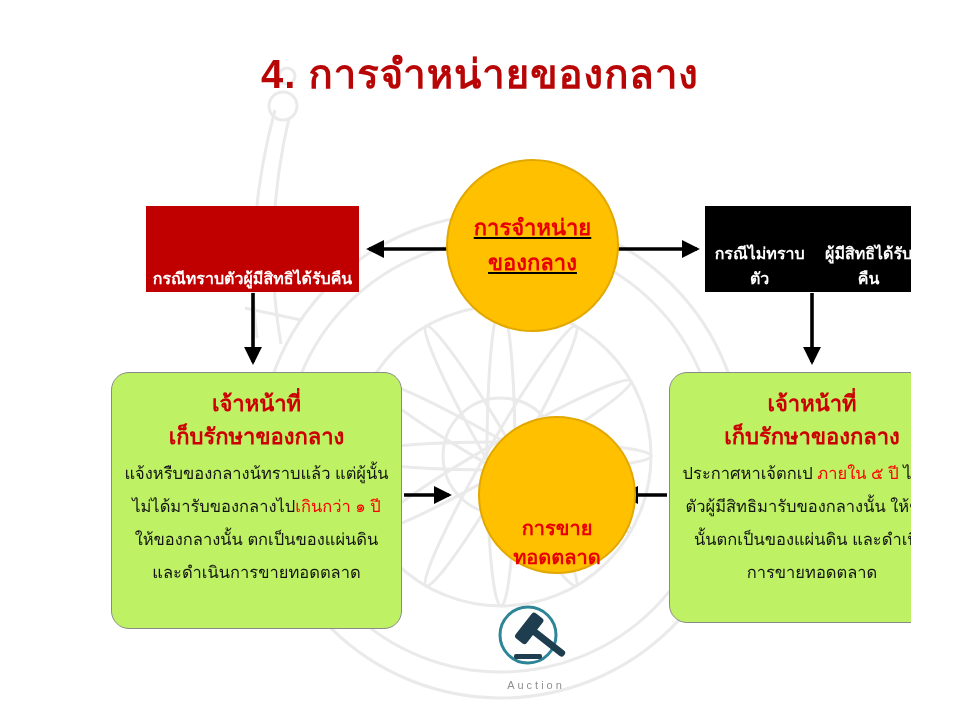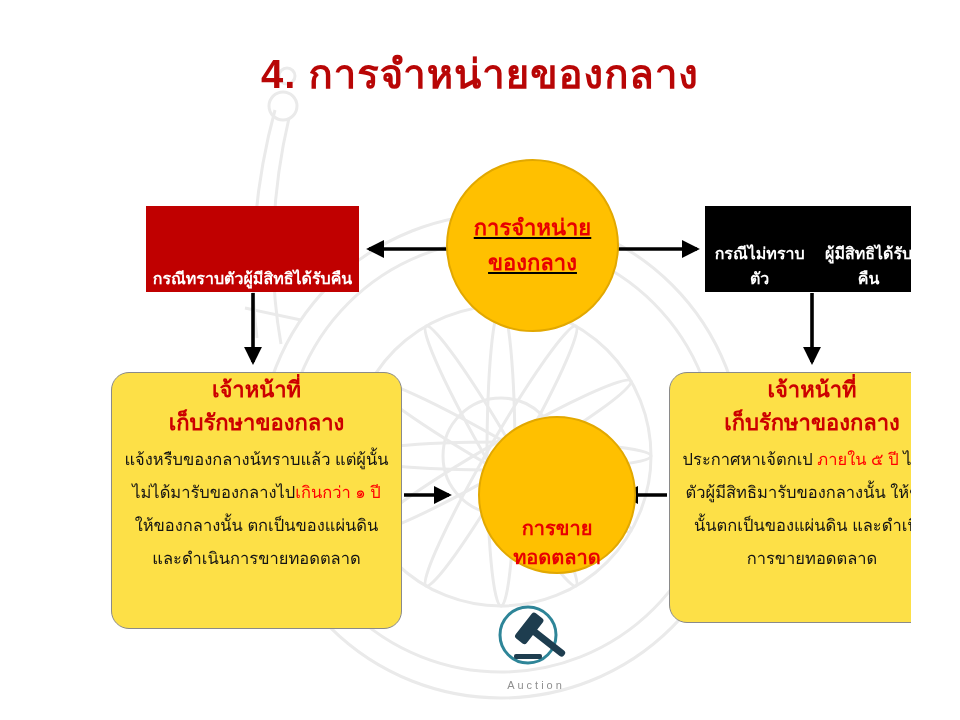--- a/index.html
+++ b/index.html
@@ -21,22 +21,22 @@
   .auction-circle { left:429px; top:408px; width:158px; height:158px;justify-content:flex-end; }
   .node-heading { color:#E80000; font-weight:800; font-size:22px; line-height:1.55; }
   .auction-circle .node-heading { font-size:20px; line-height:1.45; }
   .node-sub { color:#111111; font-size:15px; line-height:1.55; margin-top:9px; }
 
   .box { position:absolute; color:#ffffff; font-weight:700; font-size:16px; line-height:1.6;
          display:flex; flex-direction:row; justify-content:center; text-align:center; z-index:2;align-items:flex-end; }
   .red-box { left:97px; top:198px; width:213px; height:86px; background:#C00000; }
   .black-box { left:656px; top:198px; width:218px; height:86px; background:#000000; }
 
-  .detail-box { position:absolute; background:#fde047; border:1px solid #8A8A8A; border-radius:18px;
-                z-index:2; padding:0 12px; text-align:center; }
+  .detail-box { position:absolute; background:#bef264; border:1px solid #8A8A8A; border-radius:18px;
+                z-index:2; padding:14px 12px; text-align:center; }
   .detail-left { left:62px; top:364px; width:291px; height:257px; }
   .detail-right { left:620px; top:364px; width:286px; height:251px; }
   .detail-heading { color:#CC0000; font-weight:800; font-size:22px; line-height:1.5; margin-bottom:4px; }
   .detail-body { font-size:16.5px; color:#141414; line-height:2.0; font-weight:500; }
   .hl { color:#FF0000; }
 
   .logo { position:absolute; left:422px; top:594px; width:130px; text-align:center; z-index:2; }
   .logo-label { color:#8F8F8F; font-size:11px; letter-spacing:3px; margin-top:1px; }
 </style>
 </head>

